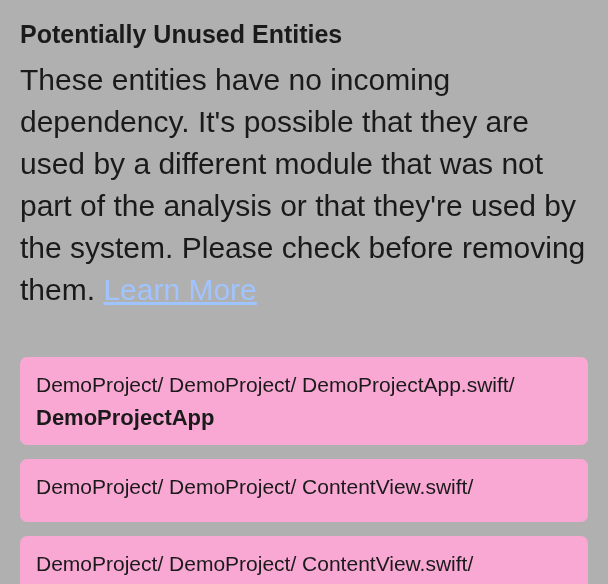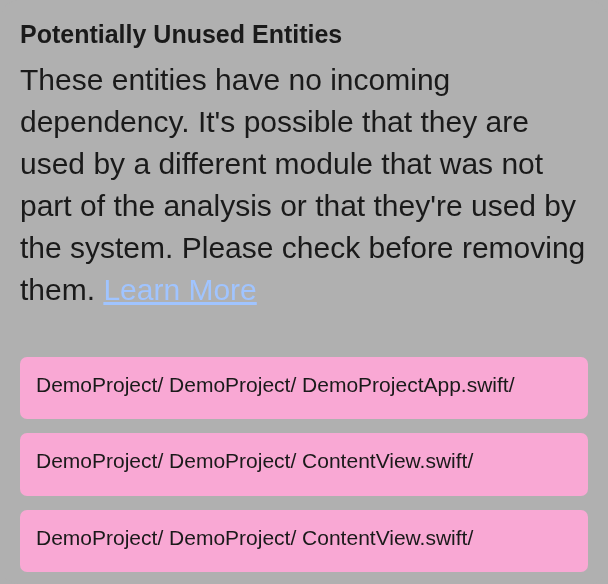--- a/index.html
+++ b/index.html
@@ -65,20 +65,21 @@
 
 <div class="panel">
   <h2 class="title">Potentially Unused Entities</h2>
   <p class="description">
     <span>These entities have no incoming dependency. It's possible that they are used by a different module that was not part of the analysis or that they're used by the system. Please check before removing them. </span><a class="learn-more">Learn More</a>
   </p>
 
   <div class="entity-list">
     <div class="entity-card">
       <div class="entity-path">DemoProject/ DemoProject/ DemoProjectApp.swift/</div>
+      <div class="entity-name">DemoProjectApp</div>
     </div>
     <div class="entity-card">
       <div class="entity-path">DemoProject/ DemoProject/ ContentView.swift/</div>
     </div>
     <div class="entity-card">
       <div class="entity-path">DemoProject/ DemoProject/ ContentView.swift/</div>
     </div>
   </div>
 </div>
 

